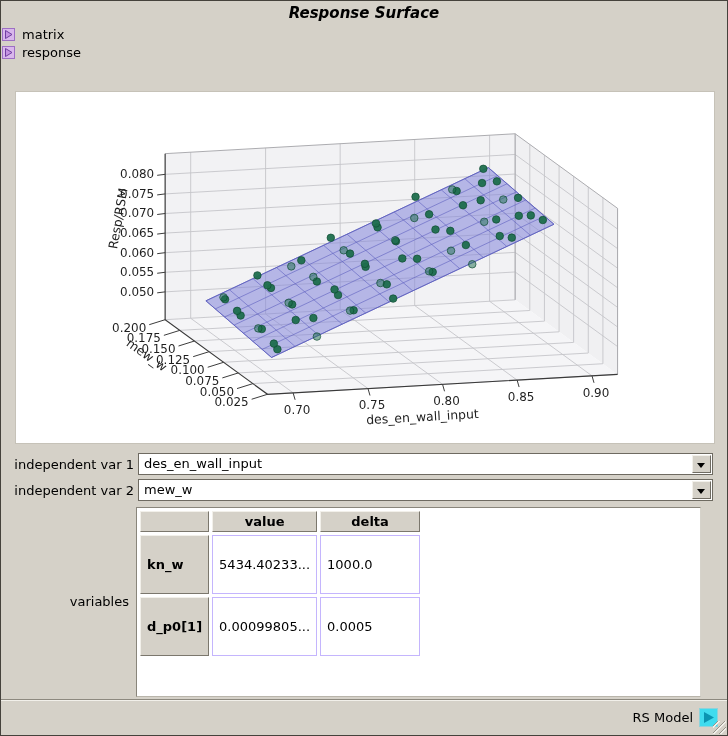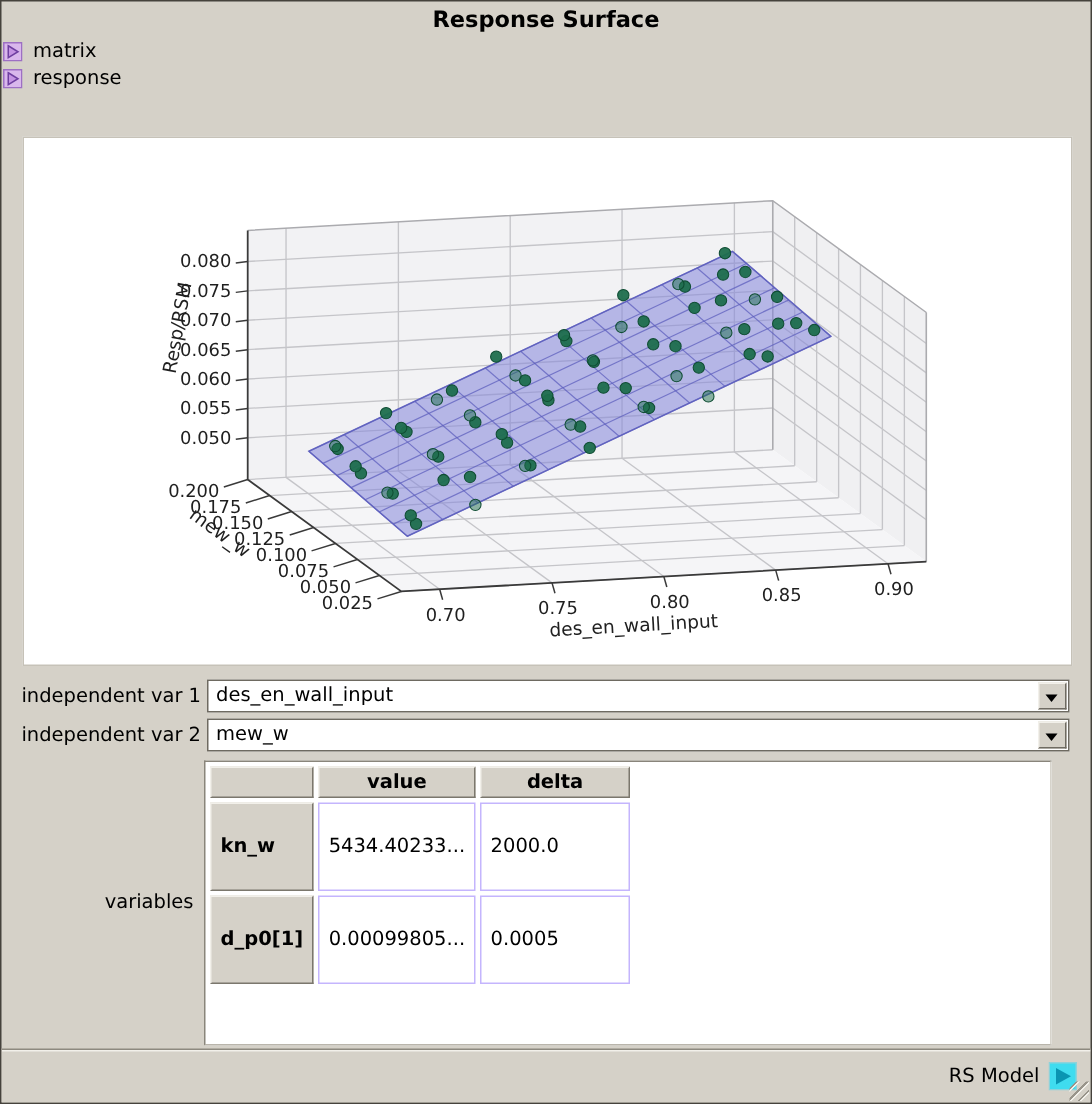--- a/index.html
+++ b/index.html
@@ -3,21 +3,21 @@
 <meta charset="utf-8">
 <style>
   html,body{margin:0;padding:0;background:#b8b4ab;}
   *{box-sizing:border-box;}
   .window{
     position:relative;width:728px;height:736px;overflow:hidden;
     background:#d5d1c8;border:1px solid #45423c;
     font-family:"DejaVu Sans","Liberation Sans",sans-serif;color:#000;
   }
   .title{position:absolute;top:3px;left:0;width:100%;text-align:center;
-    font-size:15px;font-weight:bold;}
+    font-size:15px;font-weight:bold;font-style:italic;}
   .tree-item{position:absolute;left:1px;height:17px;display:flex;align-items:center;font-size:13px;}
   .tree-item .ticon{width:13px;height:13px;margin-right:7px;flex:0 0 13px;}
   
   .tabbar{position:absolute;left:4px;top:60px;right:0;height:24px;display:flex;align-items:flex-end;
     border-bottom:1px solid #8d897f;}
   .tab{font-size:13px;padding:3px 10px 3px 10px;background:#cdc9c0;border:1px solid #8a867c;
     border-bottom:none;height:21px;white-space:nowrap;}
   .tab.active{background:#d5d1c8;height:24px;padding-top:5px;margin-bottom:-1px;
     border-bottom:1px solid #d5d1c8;box-shadow:inset 1px 1px 0 #f3f1eb;}
   .tab-sep{width:2px;height:17px;background:#37342e;margin:0 4px 2px 4px;flex:0 0 2px;}
@@ -278,21 +278,21 @@
     <table class="vars">
       <tbody>
           <tr>
         <th class="corner"></th>
         <th class="c-value">value</th>
         <th class="c-delta">delta</th>
       </tr>
       <tr>
         <td class="rowhead">kn_w</td>
         <td class="cell">5434.40233...</td>
-        <td class="cell">2000.0</td>
+        <td class="cell">1000.0</td>
       </tr>
       <tr>
         <td class="rowhead">d_p0[1]</td>
         <td class="cell">0.00099805...</td>
         <td class="cell">0.0005</td>
       </tr>
     </tbody>
       </table>
   </div>
 

